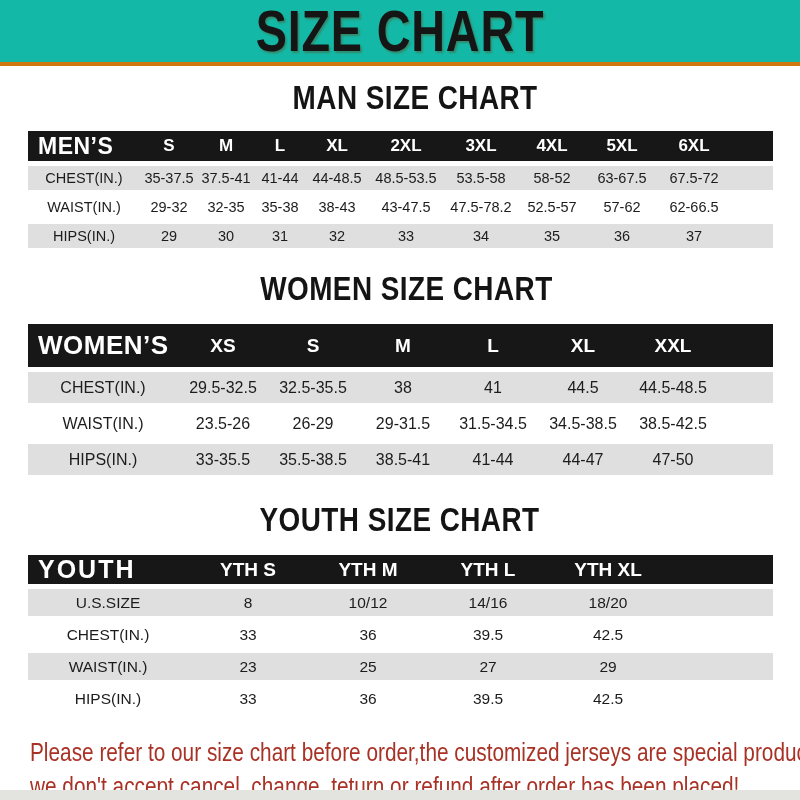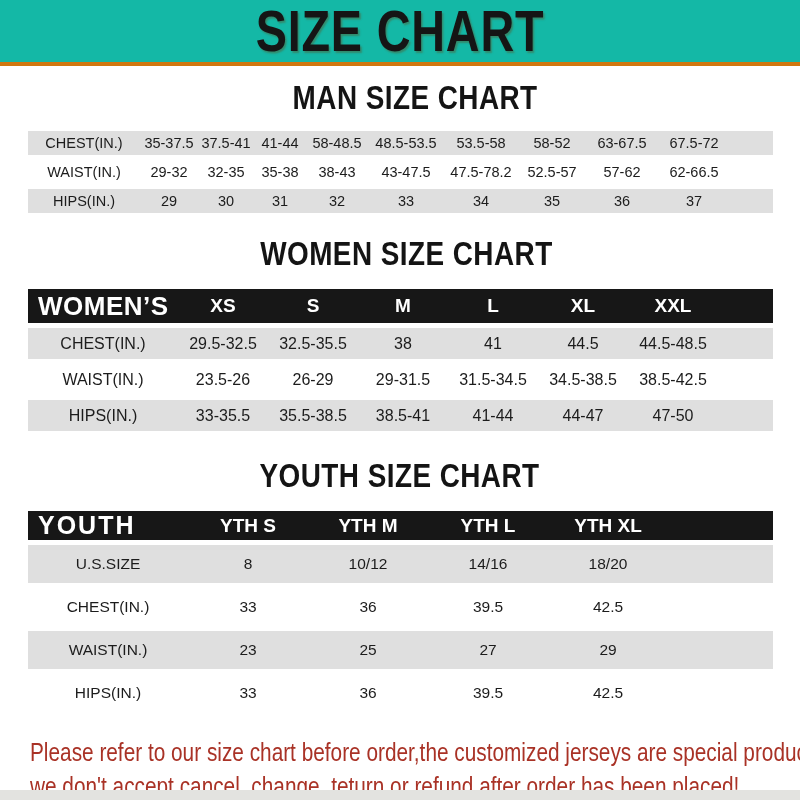--- a/index.html
+++ b/index.html
@@ -47,28 +47,28 @@
   td { text-align:center; color:#1c1c1c; }
   tr.gray td { background:#DFDFDF; }
   tr.white td { background:#ffffff; }
 
   #table-men { margin-top:10px; }
   #table-men tr.head th { height:30px; font-size:17px; }
   #table-men tr.head th.lbl { font-size:23px; }
   #table-men td { height:24px; font-size:14.5px; }
 
   #table-women { margin-top:12px; }
-  #table-women tr.head th { height:34px; font-size:19px; }
+  #table-women tr.head th { height:43px; font-size:19px; }
   #table-women tr.head th.lbl { font-size:26px; }
   #table-women td { height:31px; font-size:16px; }
 
   #table-youth { margin-top:12px; }
   #table-youth tr.head th { height:28px; font-size:19px; }
   #table-youth tr.head th.lbl { font-size:25px; letter-spacing:2px; }
-  #table-youth td { height:38px; font-size:15.5px; }
+  #table-youth td { height:27px; font-size:15.5px; }
 
   
   .footer-note { margin:18px 0 0 30px; }
   .footer-note .fl {
     display:block; white-space:nowrap;
   }
   .footer-note .fl span {
     display:inline-block; transform:scaleX(0.8); transform-origin:left center;
     font-size:26px; line-height:1.32; color:#A93226; font-weight:500;
     white-space:nowrap;
@@ -98,26 +98,39 @@
       <col style="width:52px">
     <col style="width:62px">
       <col style="width:76px">
       <col style="width:74px">
       <col style="width:68px">
     <col style="width:72px">
       <col style="width:72px">
       <col style="width:43px">
   </colgroup>
   <tbody>
+      <tr class="head">
+    <th class="lbl">MEN’S</th>
+    <th>S</th>
+    <th>M</th>
+    <th>L</th>
+    <th>XL</th>
+    <th>2XL</th>
+    <th>3XL</th>
+    <th>4XL</th>
+    <th>5XL</th>
+    <th>6XL</th>
+    <th class="sp"></th>
+  </tr>
   <tr class="gray">
     <td>CHEST(IN.)</td>
     <td>35-37.5</td>
     <td>37.5-41</td>
     <td>41-44</td>
-    <td>58-48.5</td>
+    <td>44-48.5</td>
     <td>48.5-53.5</td>
     <td>53.5-58</td>
     <td>58-52</td>
     <td>63-67.5</td>
     <td>67.5-72</td>
     <td class="sp"></td>
   </tr>
   <tr class="white">
     <td>WAIST(IN.)</td>
     <td>29-32</td>

